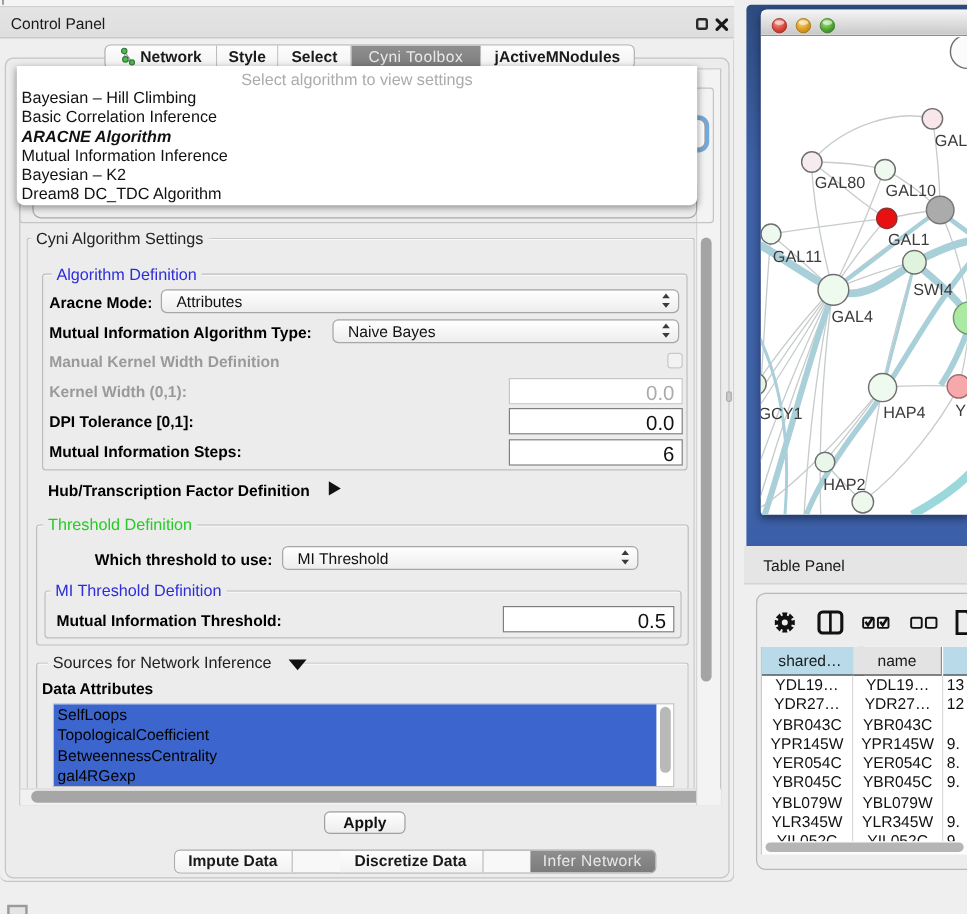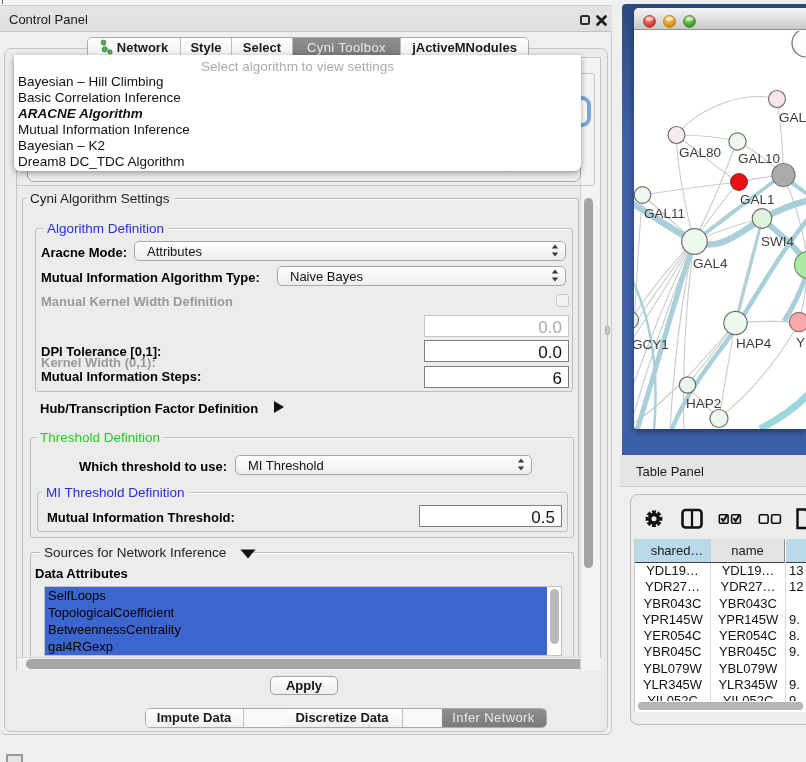--- a/index.html
+++ b/index.html
@@ -111,21 +111,21 @@
 <div class="lbl" style="left:41px;top:270px;">Mutual Information Algorithm Type:</div>
 <div class="combo" style="left:277px;top:266px;width:289px;height:20px;">
       <div class="ct">Naive Bayes</div>
  <svg width="8" height="13" viewBox="0 0 8 13">
         <path d="M4 0.5 L7.2 4.5 L0.8 4.5 Z" fill="#3A3A3A"></path>
         <path d="M4 12.5 L7.2 8.5 L0.8 8.5 Z" fill="#3A3A3A"></path>
       </svg>
     </div>
 <div class="lbl dis" style="left:41px;top:294px;">Manual Kernel Width Definition</div>
 <div class="abs" style="left:556px;top:294px;width:13px;height:13px;border:1px solid #C9C9C9;border-radius:3px;background:#F2F2F2;"></div>
-<div class="lbl dis" style="left:41px;top:319px;margin-top:36px;">Kernel Width (0,1):</div>
+<div class="lbl dis" style="left:41px;top:319px;">Kernel Width (0,1):</div>
 <div class="tf dis" style="left:424px;top:315px;width:145px;height:22px;">0.0</div>
 <div class="lbl" style="left:41px;top:344px;">DPI Tolerance [0,1]:</div>
 <div class="tf" style="left:424px;top:340px;width:145px;height:22px;">0.0</div>
 <div class="lbl" style="left:41px;top:369px;">Mutual Information Steps:</div>
 <div class="tf" style="left:424px;top:366px;width:145px;height:22px;">6</div>
 
 <div class="lbl" style="left:40px;top:401px;">Hub/Transcription Factor Definition</div>
 <svg class="abs" style="left:273px;top:400px;" width="12" height="14" viewBox="0 0 12 14">
       <path d="M1 1 L11 7 L1 13 Z" fill="#111"></path>
     </svg>
@@ -297,21 +297,21 @@
   <rect x="97.6" y="9.8" width="8.8" height="8.4" rx="1"></rect>
   <path d="M87.2 13.2 l2.1 2.8 l4 -6.2" stroke-width="2.1"></path>
   <path d="M99.5 13.2 l2.1 2.8 l4 -6.2" stroke-width="2.1"></path>
   <rect x="125.3" y="9.8" width="8.8" height="8.4" rx="1.5"></rect>
   <rect x="137.6" y="9.8" width="8.8" height="8.4" rx="1.5"></rect>
  </g>
  <path d="M163.5 4.5 h8 l5 5 v13.5 h-13 Z" fill="none" stroke="#111" stroke-width="2.4"></path>
 </svg>
 
 <div class="abs" style="left:634px;top:539px;width:172px;height:173px;background:#FFF;overflow:hidden;border-left:1px solid #C9C9C9;">
- <div style="position:absolute;left:0;top:0;width:85px;height:24px;background:#B9DBE9;border-right:1px solid #15803d;border-bottom:1.5px solid #3F3F3F;text-align:center;font-size:13px;padding-top:4px;color:#1A1A1A;">shared…</div>
+ <div style="position:absolute;left:0;top:0;width:85px;height:24px;background:#B9DBE9;border-right:5px solid #15803d;border-bottom:1.5px solid #3F3F3F;text-align:center;font-size:13px;padding-top:4px;color:#1A1A1A;">shared…</div>
  <div style="position:absolute;left:76px;top:0;width:74px;height:24px;background:#E3E3E3;border-right:1px solid #8F8F8F;border-bottom:1.5px solid #3F3F3F;text-align:center;font-size:13px;padding-top:4px;color:#1A1A1A;">name</div>
  <div style="position:absolute;left:151px;top:0;width:21px;height:24px;background:#B9DBE9;border-bottom:1.5px solid #3F3F3F;"></div>
  <div style="position:absolute;left:75px;top:24px;width:1px;height:140px;background:#DADADA;"></div>
  <div style="position:absolute;left:150px;top:24px;width:1px;height:140px;background:#DADADA;"></div>
  <div style="position:absolute;left:0;top:24px;width:75px;text-align:center;font-size:13px;line-height:16.3px;color:#111;">YDL19…<br>YDR27…<br>YBR043C<br>YPR145W<br>YER054C<br>YBR045C<br>YBL079W<br>YLR345W<br>YIL052C</div>
  <div style="position:absolute;left:76px;top:24px;width:74px;text-align:center;font-size:13px;line-height:16.3px;color:#111;">YDL19…<br>YDR27…<br>YBR043C<br>YPR145W<br>YER054C<br>YBR045C<br>YBL079W<br>YLR345W<br>YIL052C</div>
  <div style="position:absolute;left:154px;top:24px;width:30px;text-align:left;font-size:13px;line-height:16.3px;color:#111;">13<br>12<br>&nbsp;<br>9.<br>8.<br>9.<br>&nbsp;<br>9.<br>9.</div>
  <div style="position:absolute;left:0;top:162px;width:172px;height:11px;background:#FCFCFC;"></div>
  <div style="position:absolute;left:3px;top:163px;width:165px;height:8px;background:#B5B5B5;border-radius:4px;"></div>
 </div>

